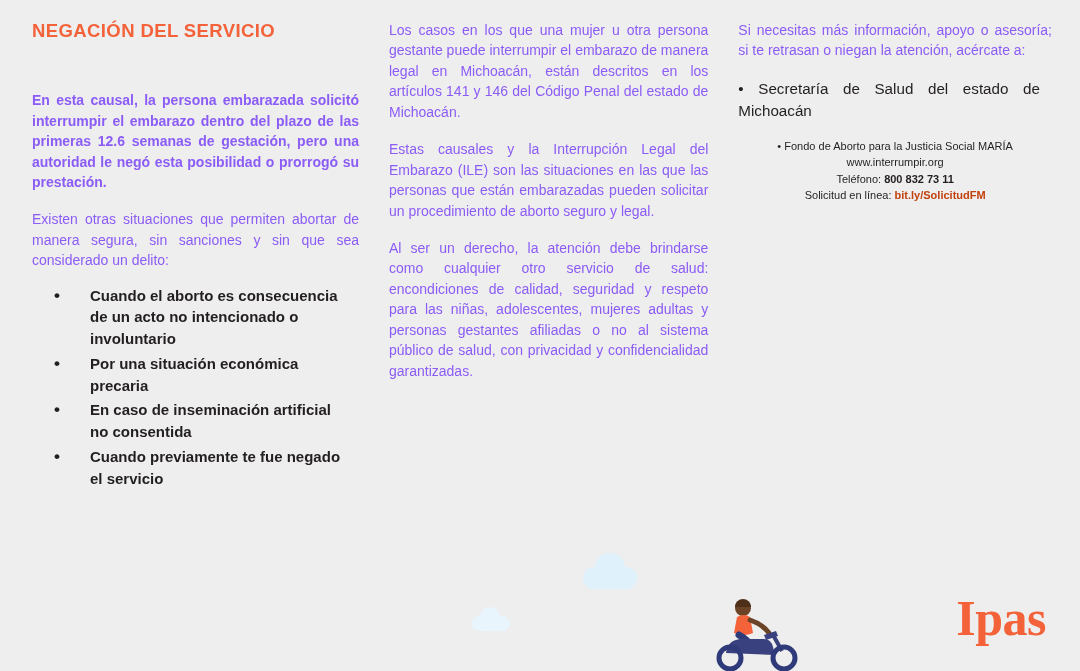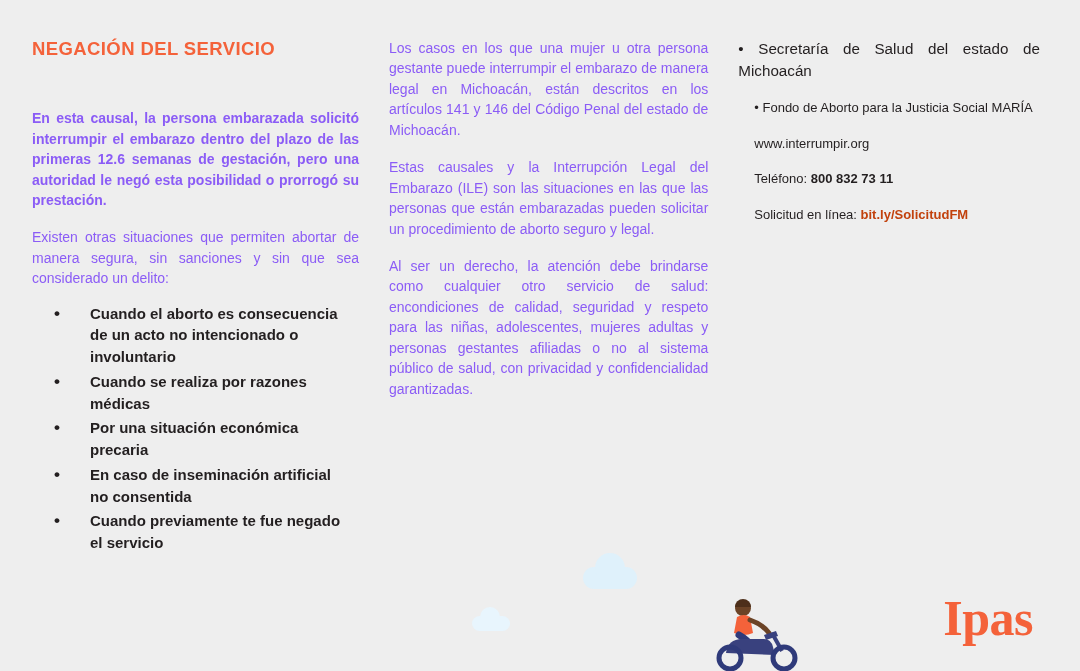--- a/index.html
+++ b/index.html
@@ -13,21 +13,21 @@
     font-family: "Liberation Sans", sans-serif;
     color: #231f20;
     overflow: hidden;
     position: relative;
   }
   .page {
     position: absolute;
     inset: 0;
     display: flex;
     flex-direction: row;
-    padding: 38px 28px 0 32px;
+    padding: 20px 28px 0 32px;
     box-sizing: border-box;
     gap: 30px;
   }
   .col {
     box-sizing: border-box;
   }
   .col-1 { width: 344px; }
   .col-2 { width: 336px; }
   .col-3 { width: 330px; }
 
@@ -70,42 +70,42 @@
     content: "\2022";
     position: absolute;
     left: 8px;
     top: -1px;
     font-size: 17px;
     font-weight: bold;
   }
 
   .col-3 p { text-align: justify; }
   .contact-line {
-    font-size: 13px;
+    font-size: 11px;
     line-height: 1.5;
-    margin: 16px;
-    text-align: left;
+    margin: 0;
+    text-align: center;
   }
   .contact-block { margin-top: 0; }
   .dot-item {
     font-size: 15.2px;
     line-height: 1.45;
     margin: 0 12px 16px 0;
     text-align: justify;
   }
   .strong { font-weight: bold; }
   .link-pink {
     color: #c2410c;
     font-weight: bold;
   }
 
   
   .logo {
     position: absolute;
-    right: 47px;
+    right: 34px;
     bottom: 28px;
     color: #f4623a;
     font-family: "Liberation Serif", serif;
     font-size: 50px;
     font-weight: bold;
     letter-spacing: -0.5px;
     line-height: 1;
   }
   .cloud {
     position: absolute;
@@ -143,34 +143,34 @@
 <body>
 
 <div class="page">
 
   <div class="col col-1">
     <div class="heading">NEGACIÓN DEL SERVICIO</div>
     <p class="bold">En esta causal, la persona embarazada solicitó interrumpir el embarazo dentro del plazo de las primeras 12.6 semanas de gestación, pero una autoridad le negó esta posibilidad o prorrogó su prestación.</p>
     <p class="last">Existen otras situaciones que permiten abortar de manera segura, sin sanciones y sin que sea considerado un delito:</p>
     <ul class="bullets">
       <li>Cuando el aborto es consecuencia de un acto no intencionado o involuntario</li>
-      <li>Cuando se realiza por razones médicas</li>
       <li>Por una situación económica precaria</li>
       <li>En caso de inseminación artificial no consentida</li>
       <li>Cuando previamente te fue negado el servicio</li>
     </ul>
   </div>
 
   <div class="col col-2">
     <p>Los casos en los que una mujer u otra persona gestante puede interrumpir el embarazo de manera legal en Michoacán, están descritos en los artículos 141 y 146 del Código Penal del estado de Michoacán.</p>
     <p>Estas causales y la Interrupción Legal del Embarazo (ILE) son las situaciones en las que las personas que están embarazadas pueden solicitar un procedimiento de aborto seguro y legal.</p>
     <p>Al ser un derecho, la atención debe brindarse como cualquier otro servicio de salud: encondiciones de calidad, seguridad y respeto para las niñas, adolescentes, mujeres adultas y personas gestantes afiliadas o no al sistema público de salud, con privacidad y confidencialidad garantizadas.</p>
   </div>
 
   <div class="col col-3">
+    <p>Si necesitas más información, apoyo o asesoría; si te retrasan o niegan la atención, acércate a:</p>
     <div class="dot-item">• Secretaría de Salud del estado de Michoacán</div>
     <div class="contact-block">
       <div class="contact-line">• Fondo de Aborto para la Justicia Social MARÍA</div>
       <div class="contact-line">www.interrumpir.org</div>
       <div class="contact-line">
         <span>Teléfono: </span><span class="strong">800 832 73 11</span>
       </div>
       <div class="contact-line">
         <span>Solicitud en línea: </span><span class="link-pink">bit.ly/SolicitudFM</span>
       </div>

